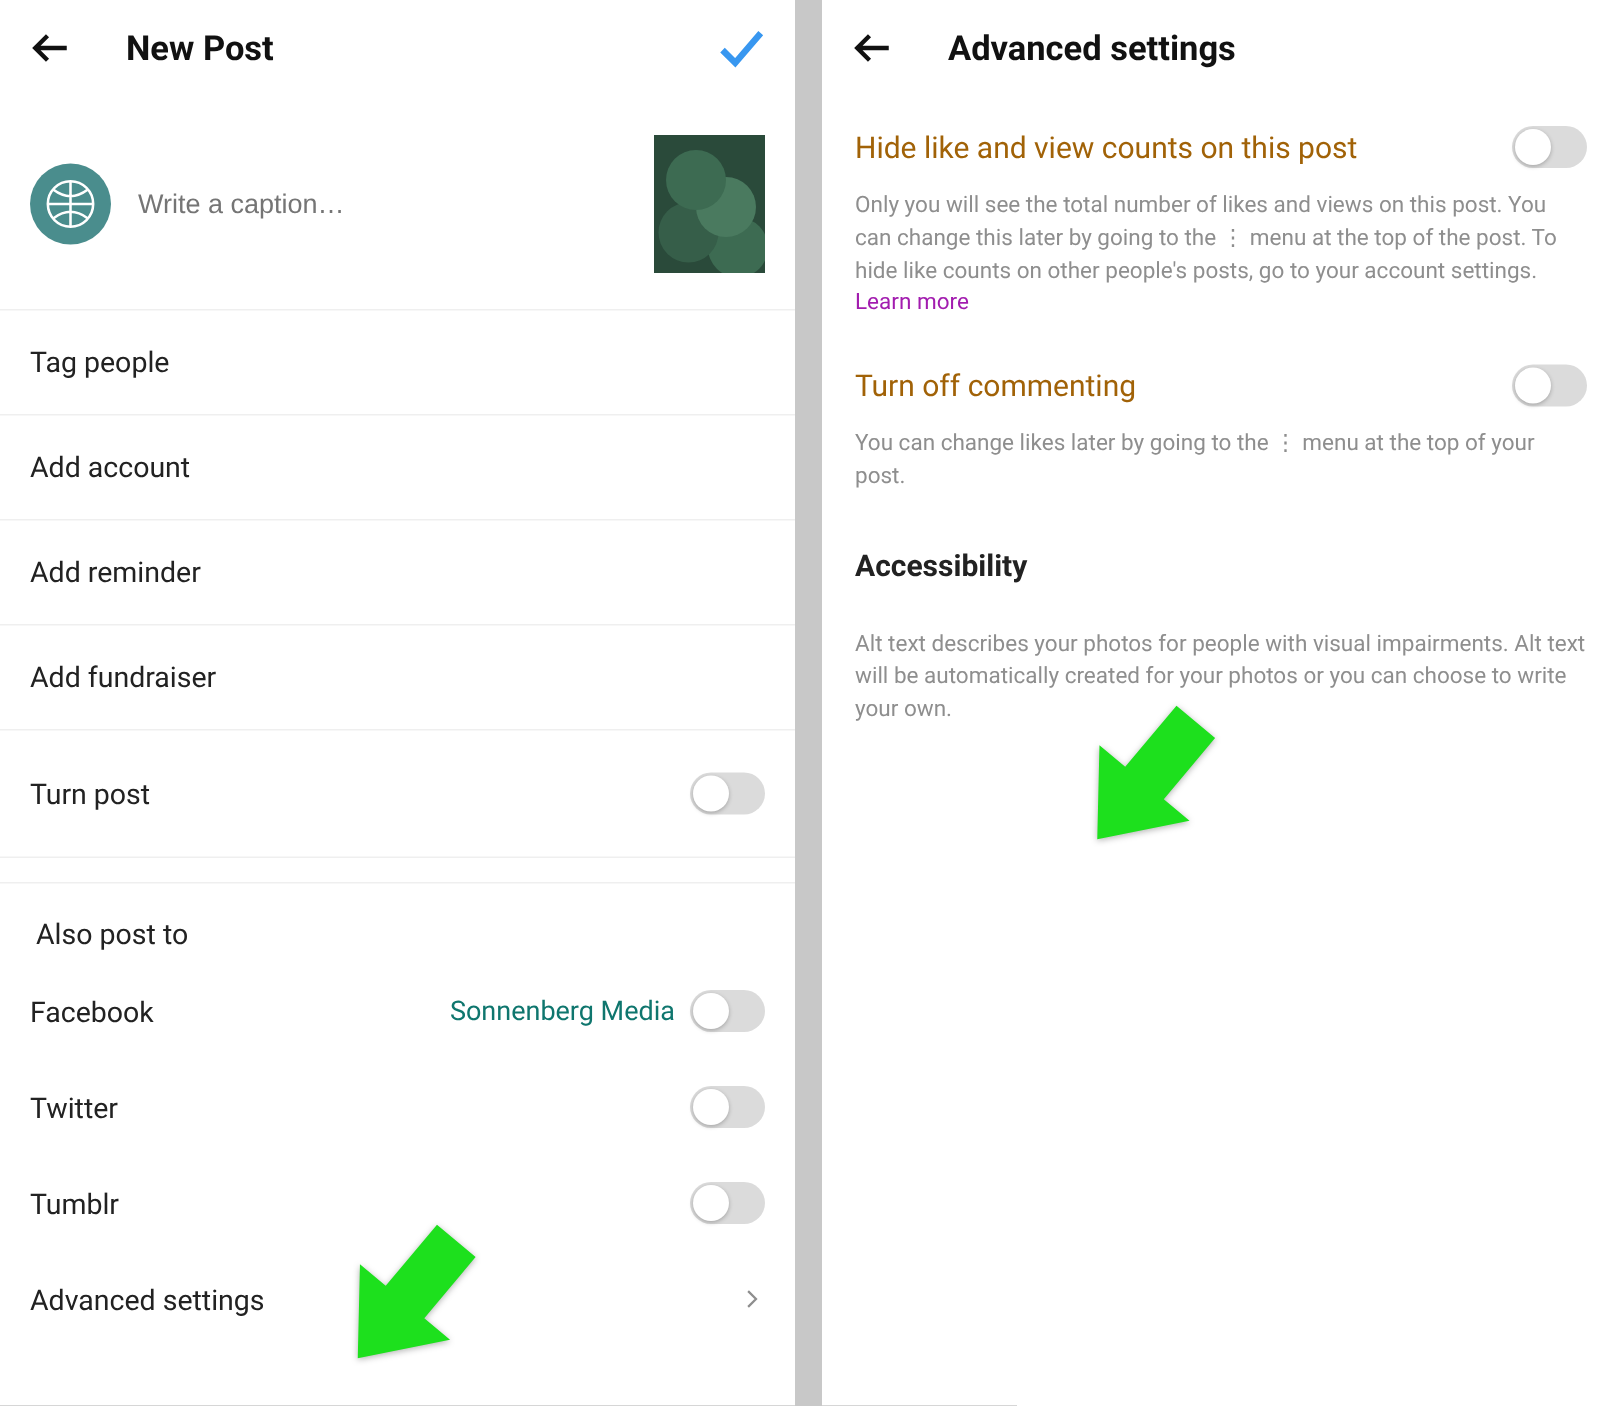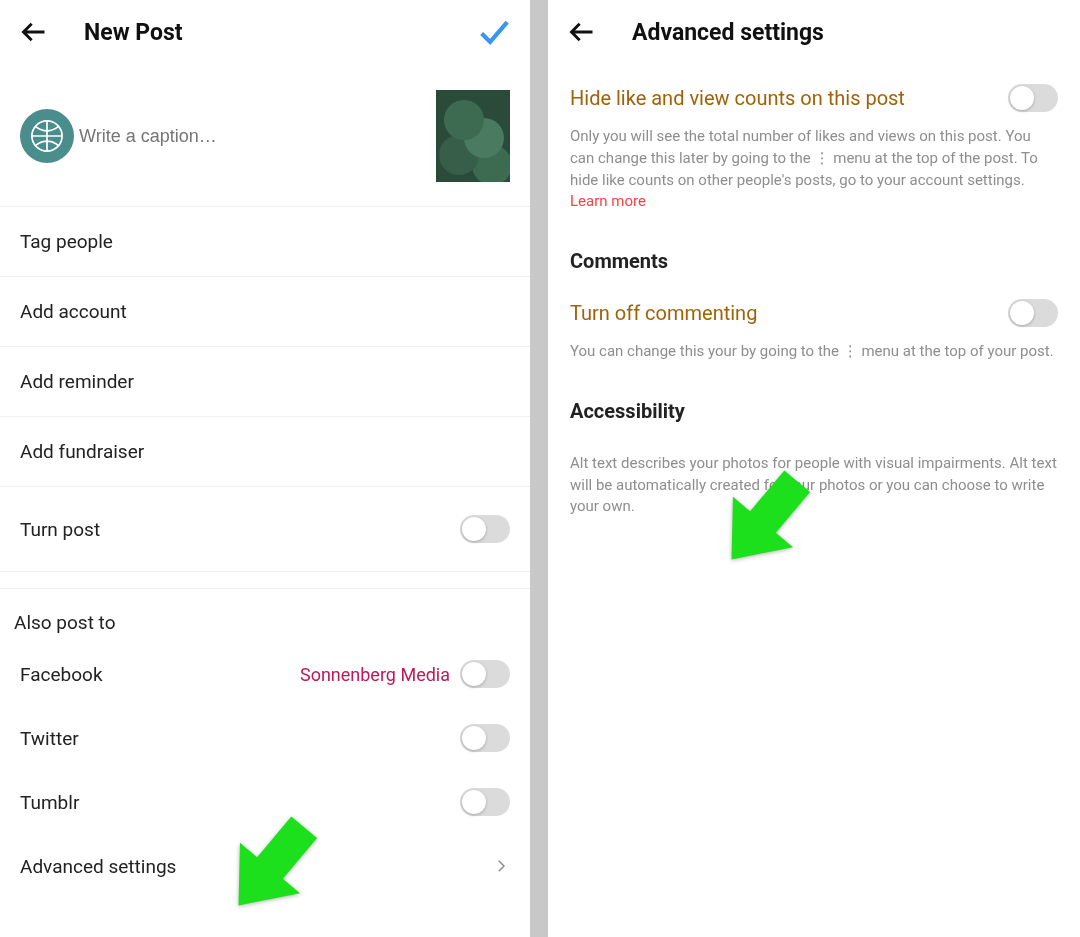--- a/index.html
+++ b/index.html
@@ -45,21 +45,21 @@
     display: flex; align-items: center; justify-content: center;
     cursor: pointer;
   }
   .checkmark svg { stroke: #3897f0; stroke-width: 3; fill: none; }
 
   
   .caption-row {
     display: flex;
     align-items: center;
     padding: 26px 20px 24px 20px;
-    gap: 5px;
+    gap: 18px;
     border-bottom: 1px solid #efefef;
   }
   .avatar {
     width: 54px; height: 54px;
     border-radius: 50%;
     background: #4a8d8d;
     display: flex; align-items: center; justify-content: center;
   }
   .avatar svg { stroke: #fff; stroke-width: 1.8; fill: none; }
   .caption-input {
@@ -88,21 +88,21 @@
     align-items: center;
     padding: 0 20px;
     height: 70px;
     font-size: 19px;
     color: #222;
     border-bottom: 1px solid #efefef;
     cursor: pointer;
   }
   .row.no-border { border-bottom: none; }
   .row-label { flex: 1; }
-  .row-value { color: #be185d; font-size: 18px; margin-right: 10px; }
+  .row-value { color: #0f766e; font-size: 18px; margin-right: 10px; }
   .chevron {
     width: 18px; height: 18px;
     display: flex; align-items: center; justify-content: center;
   }
   .chevron svg { stroke: #8e8e8e; stroke-width: 2; fill: none; }
 
   .toggle {
     width: 50px; height: 28px;
     background: #dbdbdb;
     border-radius: 14px;
@@ -120,21 +120,21 @@
   }
 
   .section-gap {
     height: 18px;
     background: #fff;
     border-top: 1px solid #efefef;
     border-bottom: 1px solid #efefef;
   }
 
   .section-title-row {
-    padding: 22px 20px 8px 14px;
+    padding: 22px 20px 8px 24px;
     font-size: 19px;
     color: #222;
   }
 
   
   .setting-block {
     padding: 20px 22px 10px 22px;
   }
   .setting-row {
     display: flex;
@@ -146,21 +146,21 @@
     font-size: 20px;
     color: #a16207;
     flex: 1;
     padding-right: 10px;
   }
   .setting-desc {
     font-size: 15px;
     color: #8e8e8e;
     line-height: 1.45;
   }
-  .link { color: #ef4444; cursor: pointer; }
+  .link { color: #a21caf; cursor: pointer; }
   .section-heading {
     font-size: 20px;
     font-weight: 700;
     color: #222;
     padding: 26px 22px 6px 22px;
   }
 
   
   .green-arrow {
     position: absolute;
@@ -268,28 +268,27 @@
   <div class="setting-block">
     <div class="setting-row">
       <div class="setting-label">Hide like and view counts on this post</div>
       <div class="toggle"></div>
     </div>
     <div class="setting-desc">
       <span>Only you will see the total number of likes and views on this post. You can change this later by going to the ⋮ menu at the top of the post. To hide like counts on other people's posts, go to your account settings. </span><span class="link">Learn more</span>
     </div>
   </div>
 
-  <div class="section-heading">Comments</div>
 
   <div class="setting-block">
     <div class="setting-row">
       <div class="setting-label">Turn off commenting</div>
       <div class="toggle"></div>
     </div>
-    <div class="setting-desc">You can change this your by going to the ⋮ menu at the top of your post.</div>
+    <div class="setting-desc">You can change likes later by going to the ⋮ menu at the top of your post.</div>
   </div>
 
   <div class="section-heading">Accessibility</div>
 
   <div class="setting-block" style="padding-top:24px;">
     <div class="setting-desc">Alt text describes your photos for people with visual impairments. Alt text will be automatically created for your photos or you can choose to write your own.</div>
   </div>
 
   <div class="green-arrow">
     <svg viewBox="0 0 100 100" width="140" height="140">

